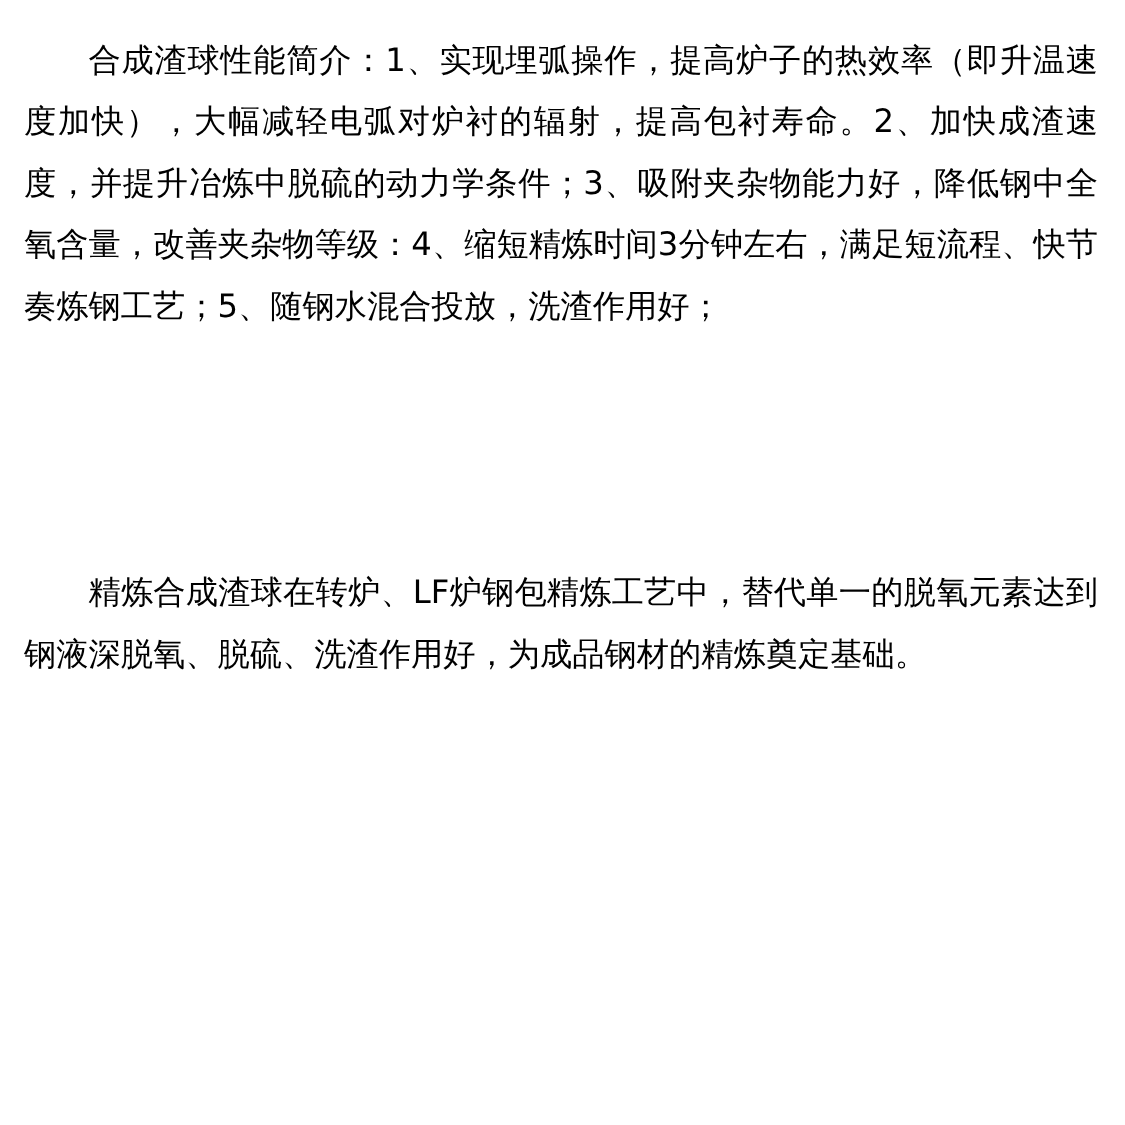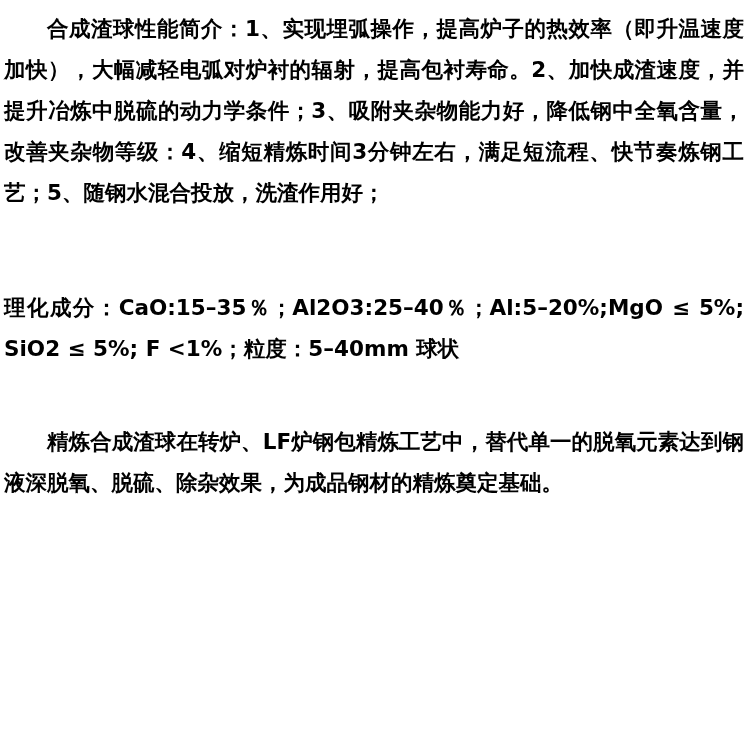--- a/index.html
+++ b/index.html
@@ -15,45 +15,44 @@
     overflow: hidden;
   }
   .page {
     width: 750px;
     height: 750px;
     box-sizing: border-box;
     padding: 8px 6px 0 4px;
   }
   .para {
     font-size: 21.5px;
-    font-weight: bold;
+    font-weight: normal;
     line-height: 41px;
     letter-spacing: 0px;
     text-align: justify;
     text-justify: inter-ideograph;
-    margin: 0;
+    margin: 12px;
   }
   .indent {
     text-indent: 2em;
   }
   .gap-1 { height: 52px; }
   .gap-2 { height: 22px; }
   .gap-3 { height: 52px; }
 </style>
 </head>
 <body>
 
 <div class="page">
 
   <p class="para indent">合成渣球性能简介：1、实现埋弧操作，提高炉子的热效率（即升温速度加快），大幅减轻电弧对炉衬的辐射，提高包衬寿命。2、加快成渣速度，并提升冶炼中脱硫的动力学条件；3、吸附夹杂物能力好，降低钢中全氧含量，改善夹杂物等级：4、缩短精炼时间3分钟左右，满足短流程、快节奏炼钢工艺；5、随钢水混合投放，洗渣作用好；</p>
 
   <div class="gap-1"></div>
 
 
   <div class="gap-2"></div>
 
-  <p class="para">理化成分：CaO:15–35％；Al2O3:25–40％；Al:5–20%;MgO ≤ 5%; SiO2 ≤ 5%; F &lt;1%；粒度：5–40mm 球状</p>
 
   <div class="gap-3"></div>
 
-  <p class="para indent">精炼合成渣球在转炉、LF炉钢包精炼工艺中，替代单一的脱氧元素达到钢液深脱氧、脱硫、除杂效果，为成品钢材的精炼奠定基础。</p>
+  <p class="para indent">精炼合成渣球在转炉、LF炉钢包精炼工艺中，替代单一的脱氧元素达到钢液深脱氧、脱硫、洗渣作用好，为成品钢材的精炼奠定基础。</p>
 
 </div>
 
 </body></html>

